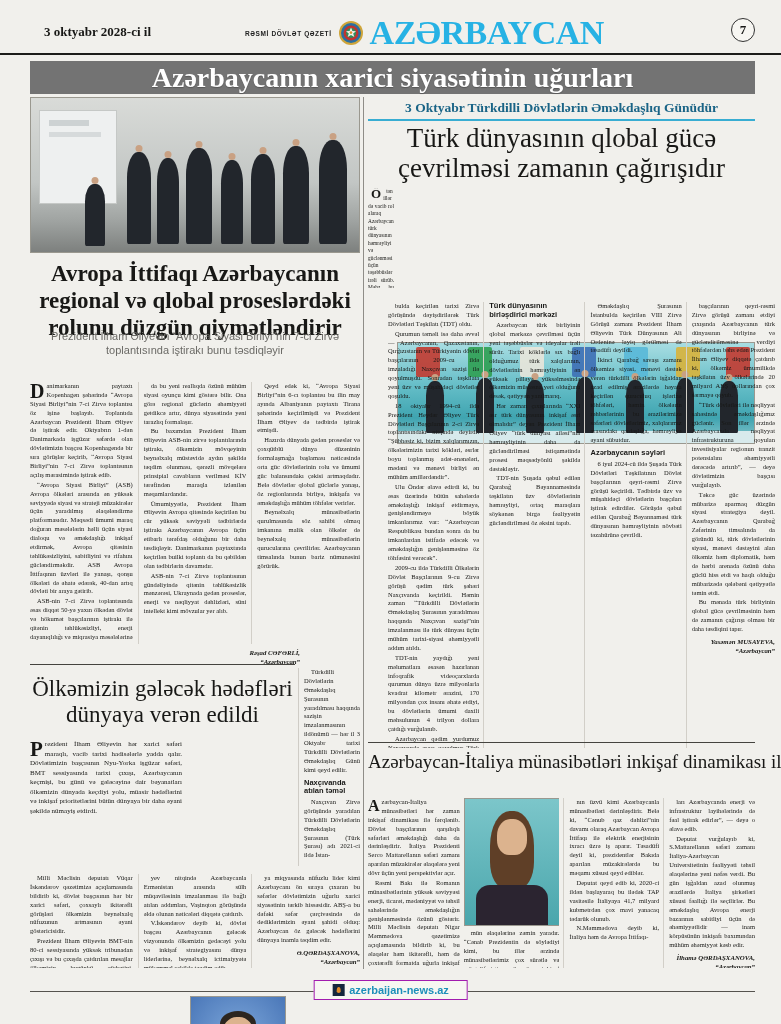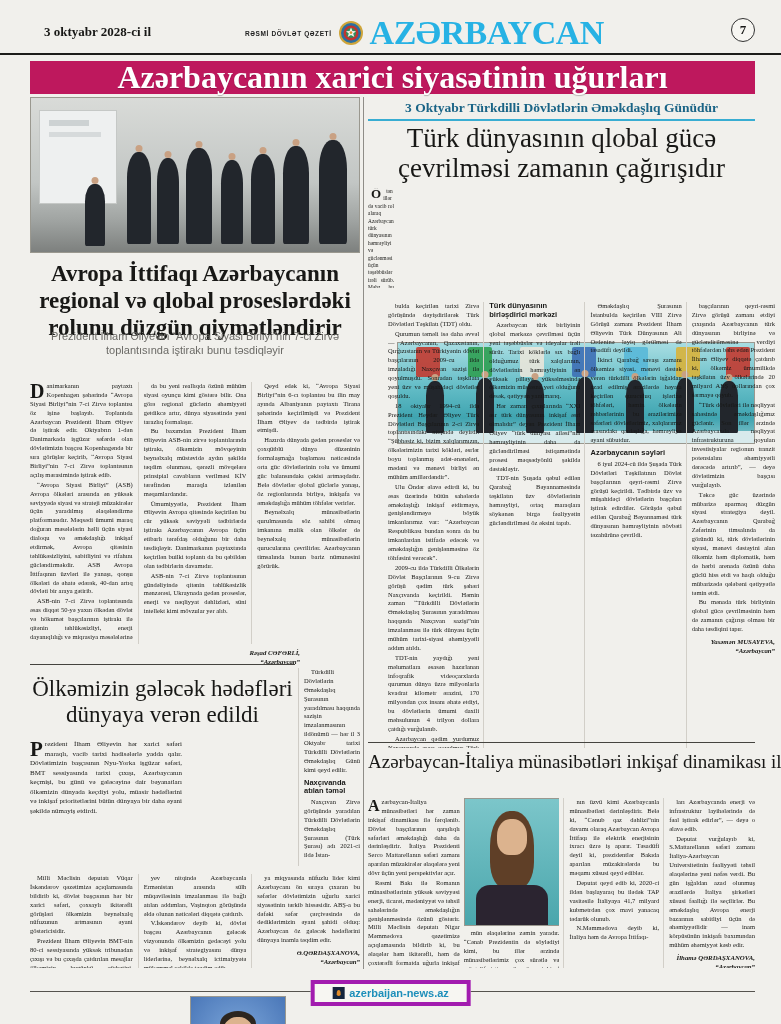--- a/index.html
+++ b/index.html
@@ -7,22 +7,22 @@
          font-family:"Liberation Serif",serif;color:#181816;overflow:hidden;}
   .abs{position:absolute;}
   
   .date{font-size:13px;font-weight:700;}
   .mast{display:flex;align-items:center;gap:6px;}
   .mastlabel{font-family:"Liberation Sans",sans-serif;font-size:6.5px;font-weight:700;letter-spacing:.6px;color:#222;}
   .masttitle{font-size:34px;font-weight:700;color:#27b2e4;letter-spacing:-.5px;line-height:1;}
   .pagenum{width:22px;height:22px;border:1.5px solid #333;border-radius:50%;display:flex;
            align-items:center;justify-content:center;font-size:13px;font-weight:700;background:#f7f6f2;}
   .headrule{background:#1c1c1a;height:2px;}
-  .banner{background:#be185d;color:#fff;display:flex;align-items:center;justify-content:center;
-          font-size:32px;font-weight:700;text-shadow:0 1px 1px rgba(0,0,0,.25);}
+  .banner{background:#737373;color:#fff;display:flex;align-items:center;justify-content:center;
+          font-size:28px;font-weight:700;text-shadow:0 1px 1px rgba(0,0,0,.25);}
   
   .vrule{width:1px;background:#8f8d88;}
   .hrule{height:1px;background:#45443f;}
   .hairline-col{border-left:1px solid #d2cfc8;}
   
   .headline1{font-size:23px;line-height:1.18;font-weight:700;text-align:center;}
   .headline2{font-size:27px;line-height:1.1;font-weight:400;text-align:center;}
   .headline3{font-size:23px;line-height:1.12;font-weight:400;text-align:center;}
   .headline4{font-size:19px;line-height:1.1;font-weight:400;text-align:center;white-space:nowrap;}
   .subdeck{font-size:11px;line-height:1.25;color:#6b6a66;text-align:center;font-family:"Liberation Sans",sans-serif;}
@@ -50,21 +50,21 @@
   .portrait{position:relative;overflow:hidden;border:1px solid #9a988f;box-sizing:border-box;}
   .p-man{background:radial-gradient(circle at 50% 30%,#7ca6da 0%,#4a77b8 60%,#33598f 100%);}
   .p-woman{background:linear-gradient(#7cc6ca,#4aa6ac);}
   .head-sk{position:absolute;left:50%;transform:translateX(-50%);border-radius:46% 46% 40% 40%;background:#dcb38e;}
   .hair-m{position:absolute;left:50%;transform:translateX(-50%);border-radius:50% 50% 20% 20%;background:#2c2620;}
   .hair-w{position:absolute;left:50%;transform:translateX(-50%);border-radius:45% 45% 35% 35%;background:#5f3f27;}
   .suit{position:absolute;left:50%;transform:translateX(-50%);bottom:0;background:#1d2127;border-radius:14px 14px 0 0;}
   
   .footline{position:absolute;left:30px;right:26px;top:11px;height:1px;background:#55534e;}
   .footbox{position:absolute;left:50%;top:0;transform:translateX(-50%);display:flex;align-items:center;gap:5px;
-           background:#f7f6f2;border:4px solid #a21caf;padding:3px 18px;}
+           background:#f7f6f2;border:1px solid #a21caf;padding:3px 18px;}
   .footlogo{width:12px;height:12px;background:#15263d;position:relative;}
   .footlogo::after{content:"";position:absolute;left:4px;top:3px;width:4px;height:6px;border-radius:50% 50% 50% 50%/70% 70% 30% 30%;background:#e08c2a;}
   .footsite{font-family:"Liberation Sans",sans-serif;font-size:11px;font-weight:700;color:#1e8fba;}
   .emblem{display:block;}
 </style>
 </head>
 <body>
 
 <div class="sheet">
 

